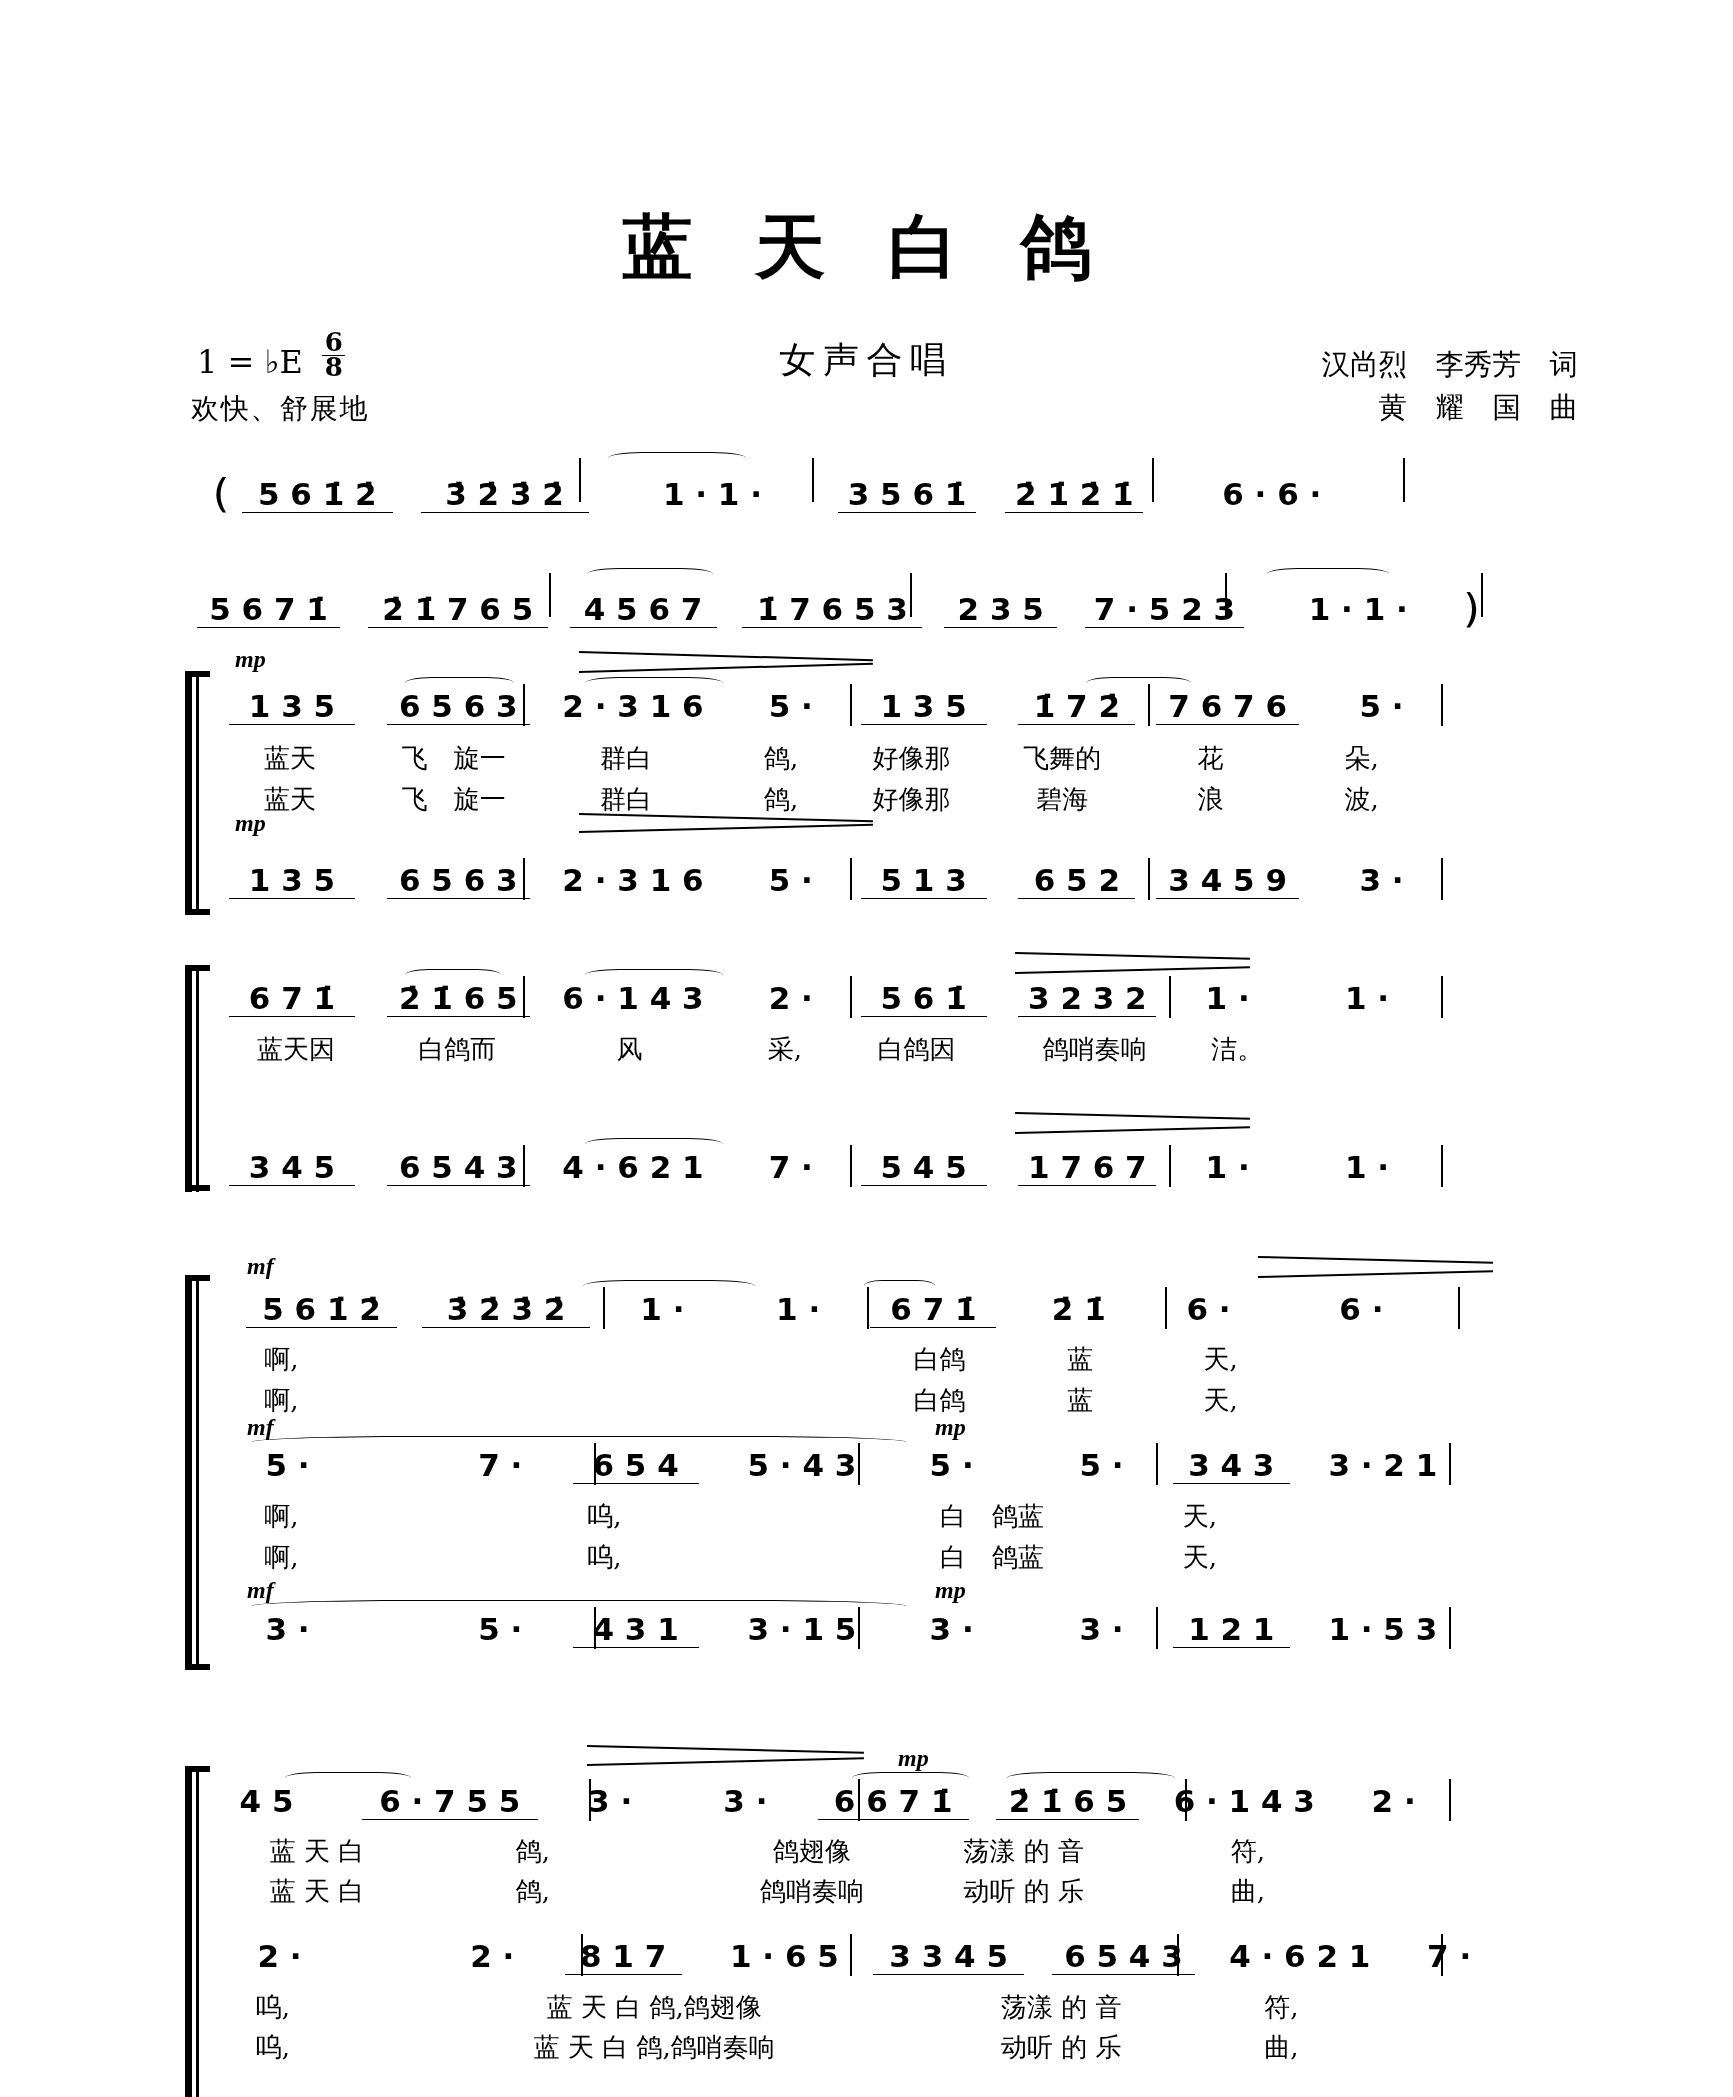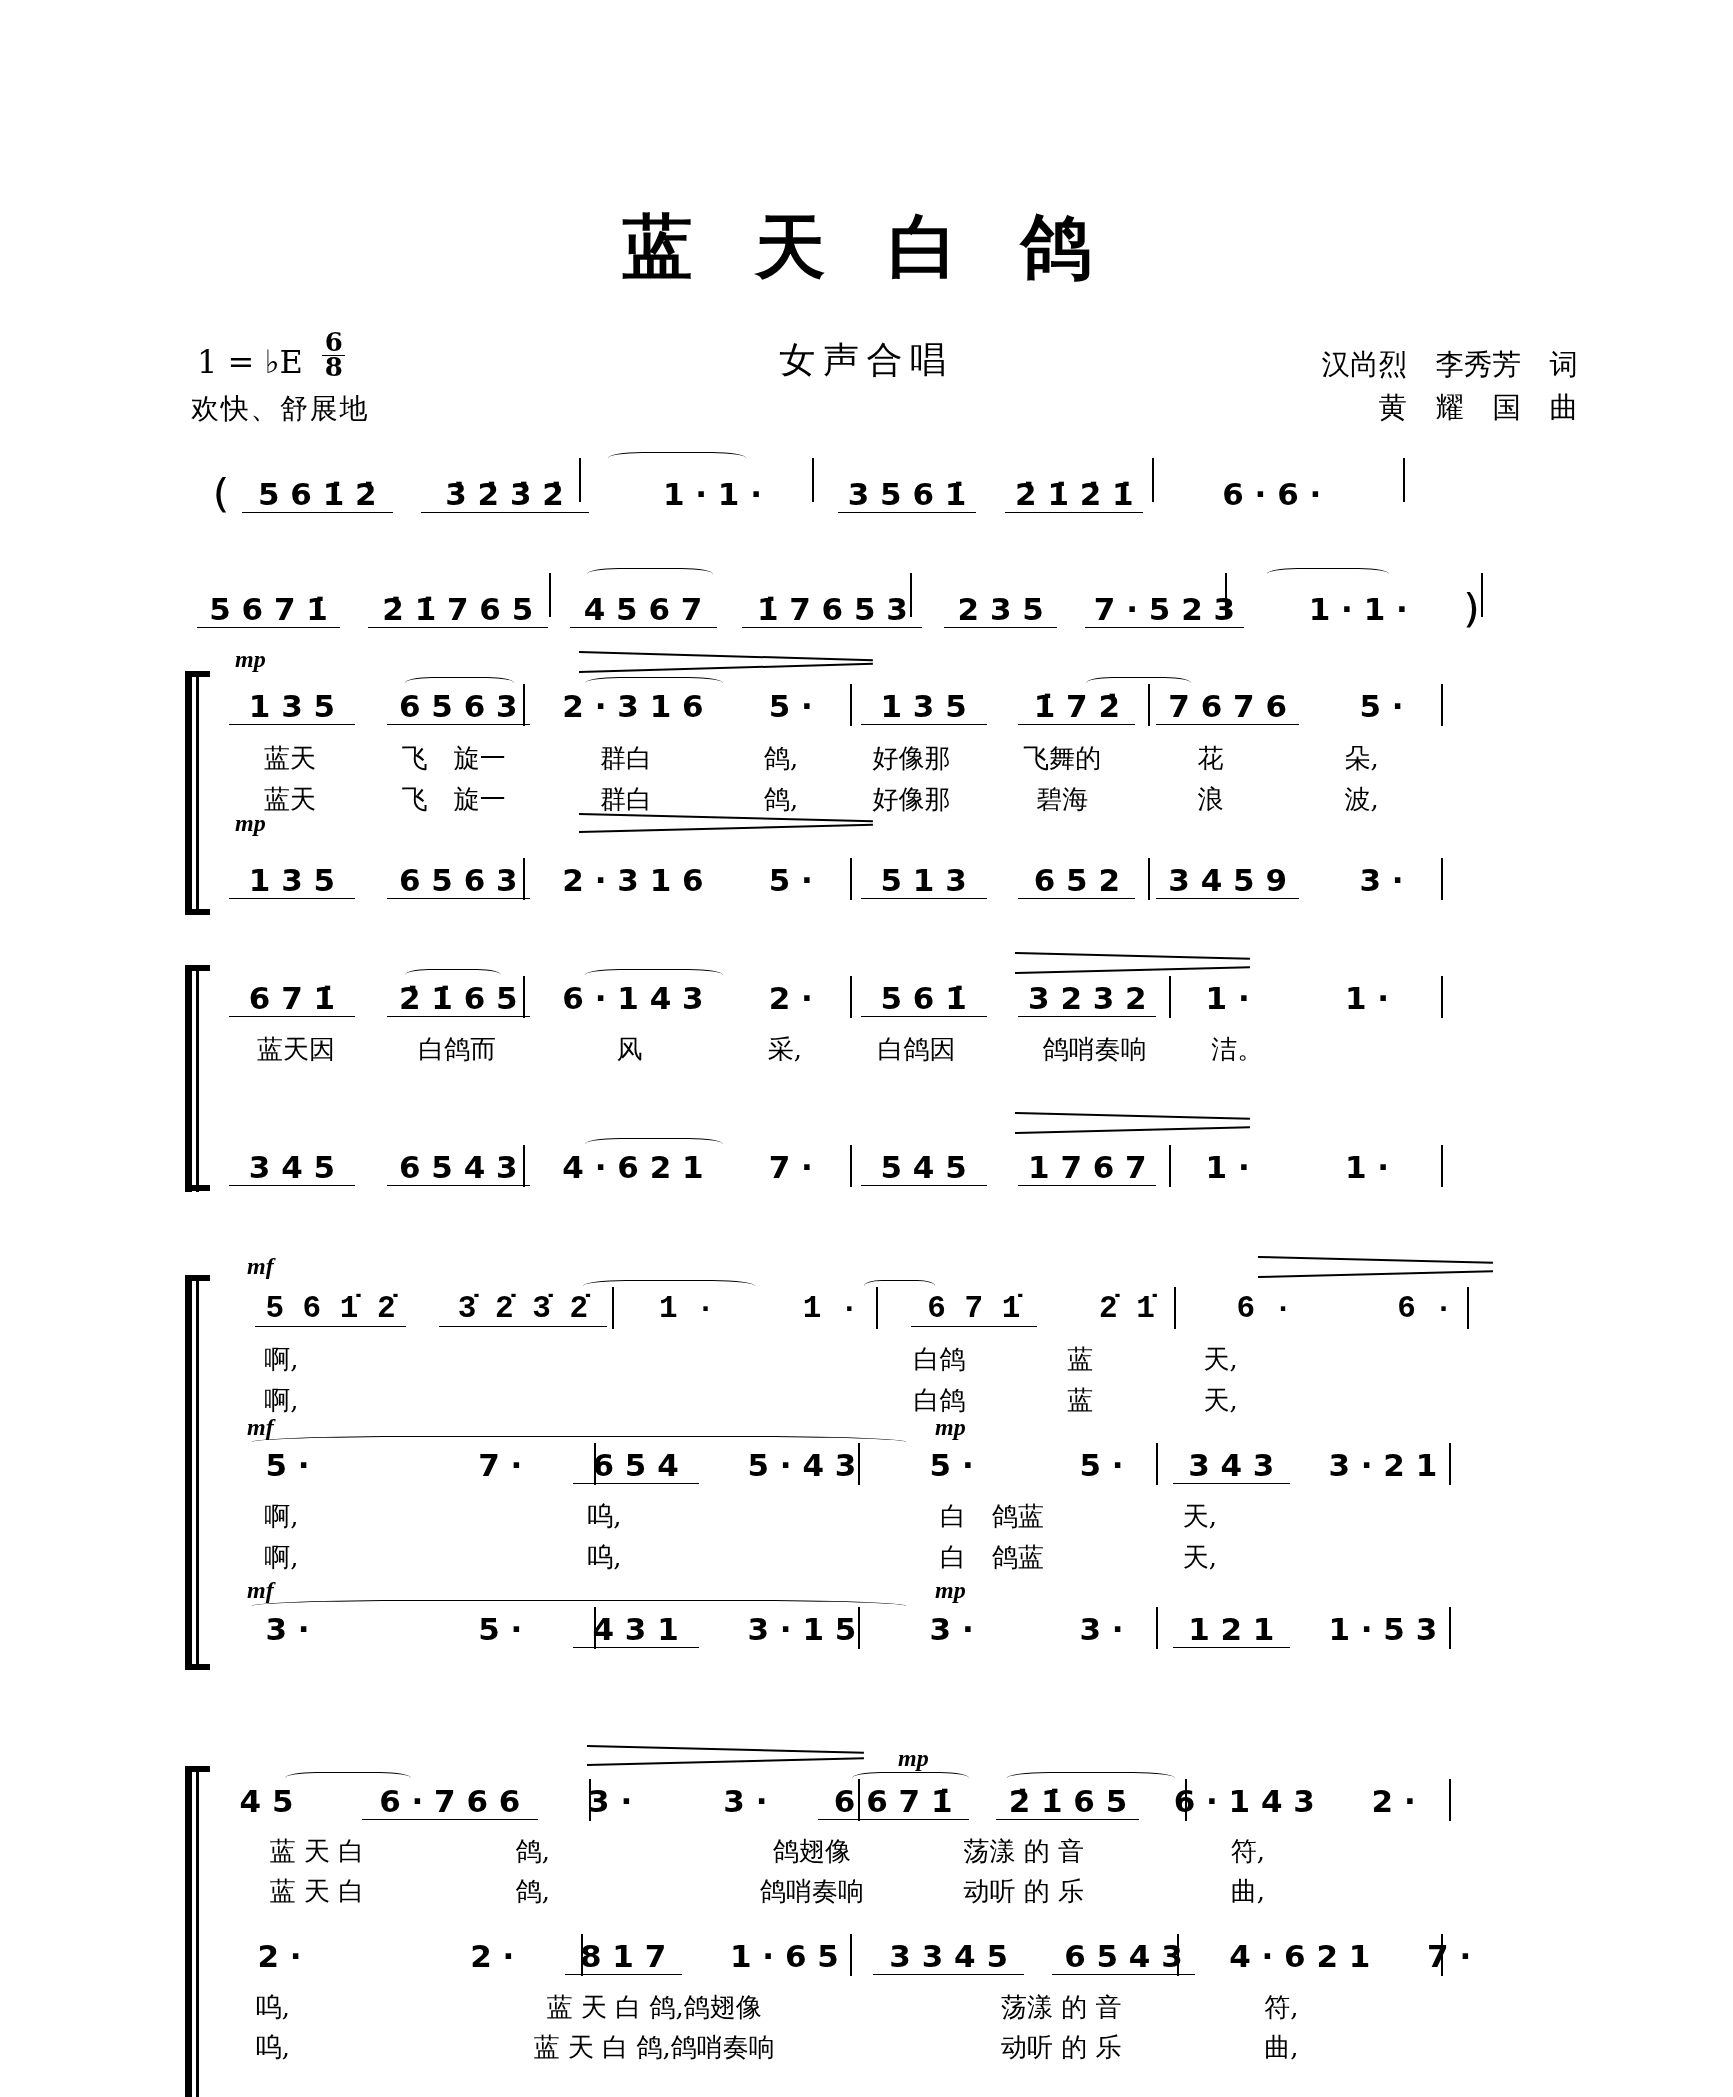--- a/index.html
+++ b/index.html
@@ -281,21 +281,21 @@
   <div class="syslines">
     <div class="bar" style="left:185px;top:1275px;width:6.7px;height:394px;"></div>
     <div class="bar" style="left:196px;top:1275px;width:2.5px;height:394px;"></div>
     <div class="bar" style="left:185px;top:1275px;width:25px;height:5.9px;"></div>
     <div class="bar" style="left:185px;top:1664px;width:25px;height:5.9px;"></div>
   </div>
   <div class="dyn" style="position:absolute;left:247px;top:1253px;">mf</div>
   <div class="hline" style="left:1258px;top:1256px;width:235px;transform:rotate(1.4deg);transform-origin:left;"></div>
   <div class="hline" style="left:1258px;top:1276px;width:235px;transform:rotate(-1.4deg);transform-origin:left;"></div>
 
-  <div class="row notes" style="left:255px; top:1291px;font-family:Liberation Mono, monospace;">
+  <div class="row notes" style="left:246px; top:1291px;">
     <span class="cell bl" style="width:151px">5 6 1̇ 2̇</span>
     <span class="cell bl" style="width:168px;margin-left:14.3px">3̇ 2̇ 3̇ 2̇</span>
     <span class="vline" style="left:357px;top:-4.2px;height:42px"></span>
     <span class="cell" style="width:101px;margin-left:11px">1 ·</span>
     <span class="cell" style="width:101px;margin-left:24px">1 ·</span>
     <span class="vline" style="left:621px;top:-4.2px;height:42px"></span>
     <span class="cell bl" style="width:126px;margin-left:11px">6 7 1̇</span>
     <span class="cell" style="width:101px;margin-left:21px">2̇   1̇</span>
     <span class="vline" style="left:919px;top:-4.2px;height:42px"></span>
     <span class="cell" style="width:117px;margin-left:10px">6 ·</span>
@@ -376,21 +376,21 @@
     <div class="bar" style="left:196px;top:1766px;width:2.5px;height:403px;"></div>
     <div class="bar" style="left:185px;top:1766px;width:25px;height:5.9px;"></div>
 
   </div>
   <div class="hline" style="left:587px;top:1745px;width:277px;transform:rotate(1.4deg);transform-origin:left;"></div>
   <div class="hline" style="left:587px;top:1764px;width:277px;transform:rotate(-1.4deg);transform-origin:left;"></div>
   <div class="dyn" style="position:absolute;left:898px;top:1745px;">mp</div>
 
   <div class="row notes" style="left:237px; top:1783px;">
     <span class="cell" style="width:59px">4   5</span>
-    <span class="cell bl" style="width:176px;margin-left:55px">6 · 7 6 6</span>
+    <span class="cell bl" style="width:176px;margin-left:55px">6 · 7 5 5</span>
     <span class="vline" style="left:352px;top:-4.2px;height:42px"></span>
     <span class="cell" style="width:101px;margin-left:11px">3 ·</span>
     <span class="cell" style="width:101px;margin-left:23.5px">3 ·</span>
     <span class="vline" style="left:621px;top:-4.2px;height:42px"></span>
     <span class="cell bl" style="width:151px;margin-left:11px">6 6 7 1̇</span>
     <span class="cell bl" style="width:143px;margin-left:17px">2̇ 1̇ 6 5</span>
     <span class="vline" style="left:948px;top:-4.2px;height:42px"></span>
     <span class="cell" style="width:168px;margin-left:10px">6 · 1 4 3</span>
     <span class="cell" style="width:84px;margin-left:12.6px">2 ·</span>
     <span class="vline" style="left:1212px;top:-4.2px;height:42px"></span>

